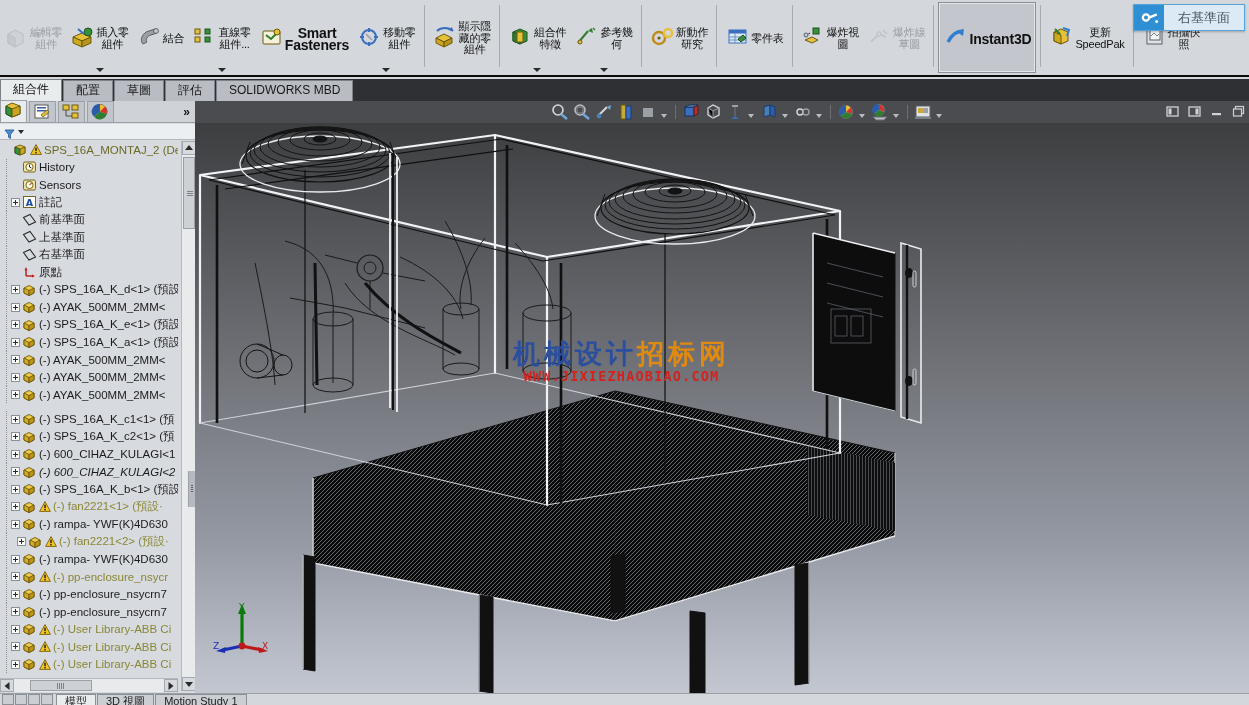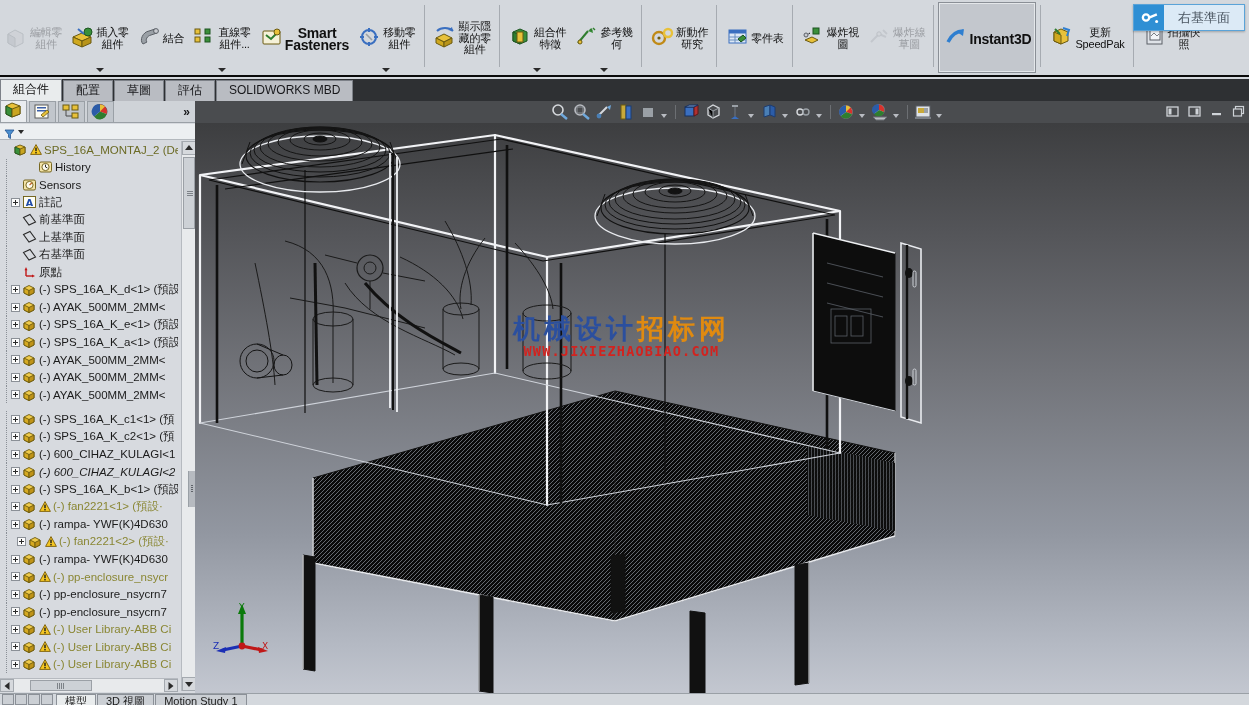--- a/index.html
+++ b/index.html
@@ -185,21 +185,21 @@
   }
 
   
   .graphics {
     position: absolute; left: 195px; top: 123px; width: 1054px; height: 570px;
     background: linear-gradient(to bottom, #3d3e40 0%, #55565a 20%, #73757b 45%, #9297a1 72%, #b5bac4 92%, #c3c7d0 100%);
     overflow: hidden;
   }
   .graphics svg { position: absolute; left: 0; top: 0; }
   .wm {
-    position: absolute; left: 318px; top: 192px; text-align: center;
+    position: absolute; left: 318px; top: 217px; text-align: center;
     pointer-events: none; line-height: 1;
   }
   .wm-cn {
     font-size: 27px; font-weight: 700; letter-spacing: 4px;
     font-family: "DejaVu Sans", sans-serif;
   }
   .wm-cn span:nth-child(-n+4) { color: #2b4f9e; }
   .wm-cn span:nth-child(n+5) { color: #e08a10; }
   .wm-url {
     font-size: 13.5px; font-weight: 700; color: #d2231f;
@@ -580,21 +580,21 @@
               <path d="M2 4 L7 6 L7 12 L2 10Z" fill="#3a8f3a" stroke="#1d5520" stroke-width=".9"></path>
               <path d="M7 6 L12 4 L12 10 L7 12Z" fill="#c9a520" stroke="#6b5a10" stroke-width=".9"></path>
             </svg></span>
           <span class="warn"><svg width="12" height="11" viewBox="0 0 12 11">
               <polygon points="6,0.6 11.4,10.4 0.6,10.4" fill="#f5c723" stroke="#7a5c06" stroke-width=".9"></polygon>
               <rect x="5.3" y="3.6" width="1.4" height="3.6" fill="#1b1b1b"></rect>
               <rect x="5.3" y="8" width="1.4" height="1.4" fill="#1b1b1b"></rect>
             </svg></span>
           <span class="tlab">SPS_16A_MONTAJ_2  (De</span>
         </div>
-        <div class="tnode " style="padding-left: 27px;">
+        <div class="tnode " style="padding-left: 11px;">
           <div class="dotline"></div>
           <span class="expander none"></span>
           <span class="tico"><svg width="15" height="14" viewBox="0 0 15 14">
               <rect x="1.5" y="2" width="12" height="10" rx="1.5" fill="#f3e3a8" stroke="#6b5a10" stroke-width=".9"></rect>
               <circle cx="7.5" cy="7" r="3.6" fill="#fdfbee" stroke="#6b5a10" stroke-width=".9"></circle>
               <path d="M7.5 7 L7.5 4.6 M7.5 7 L9.4 8" stroke="#2a2a2a" stroke-width="1"></path>
             </svg></span>
           <span class="tlab">History</span>
         </div>
         <div class="tnode " style="padding-left: 11px;">

